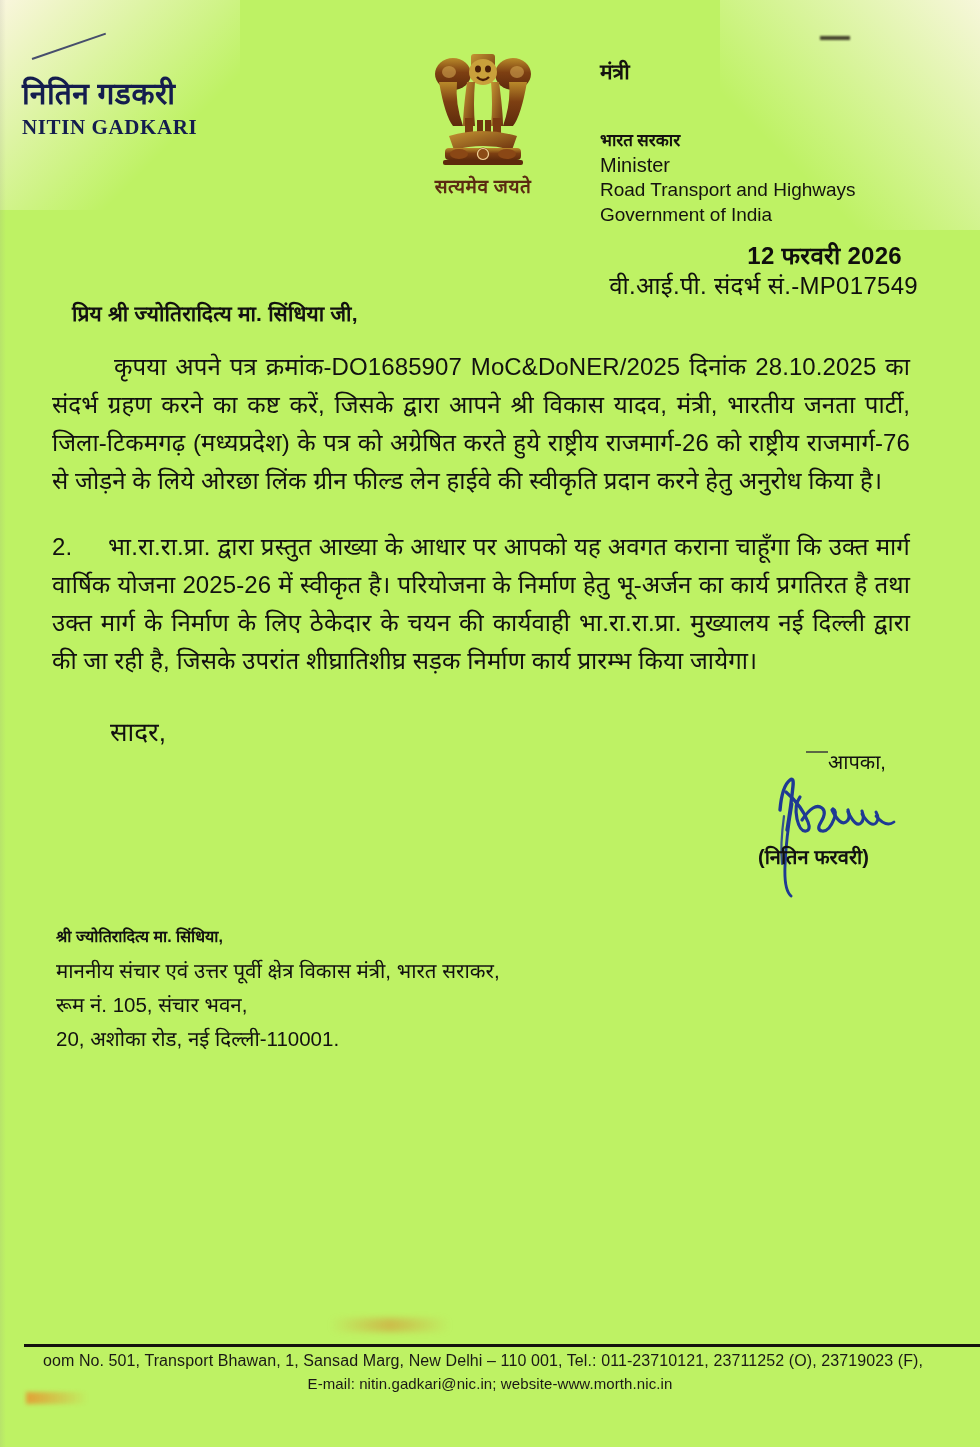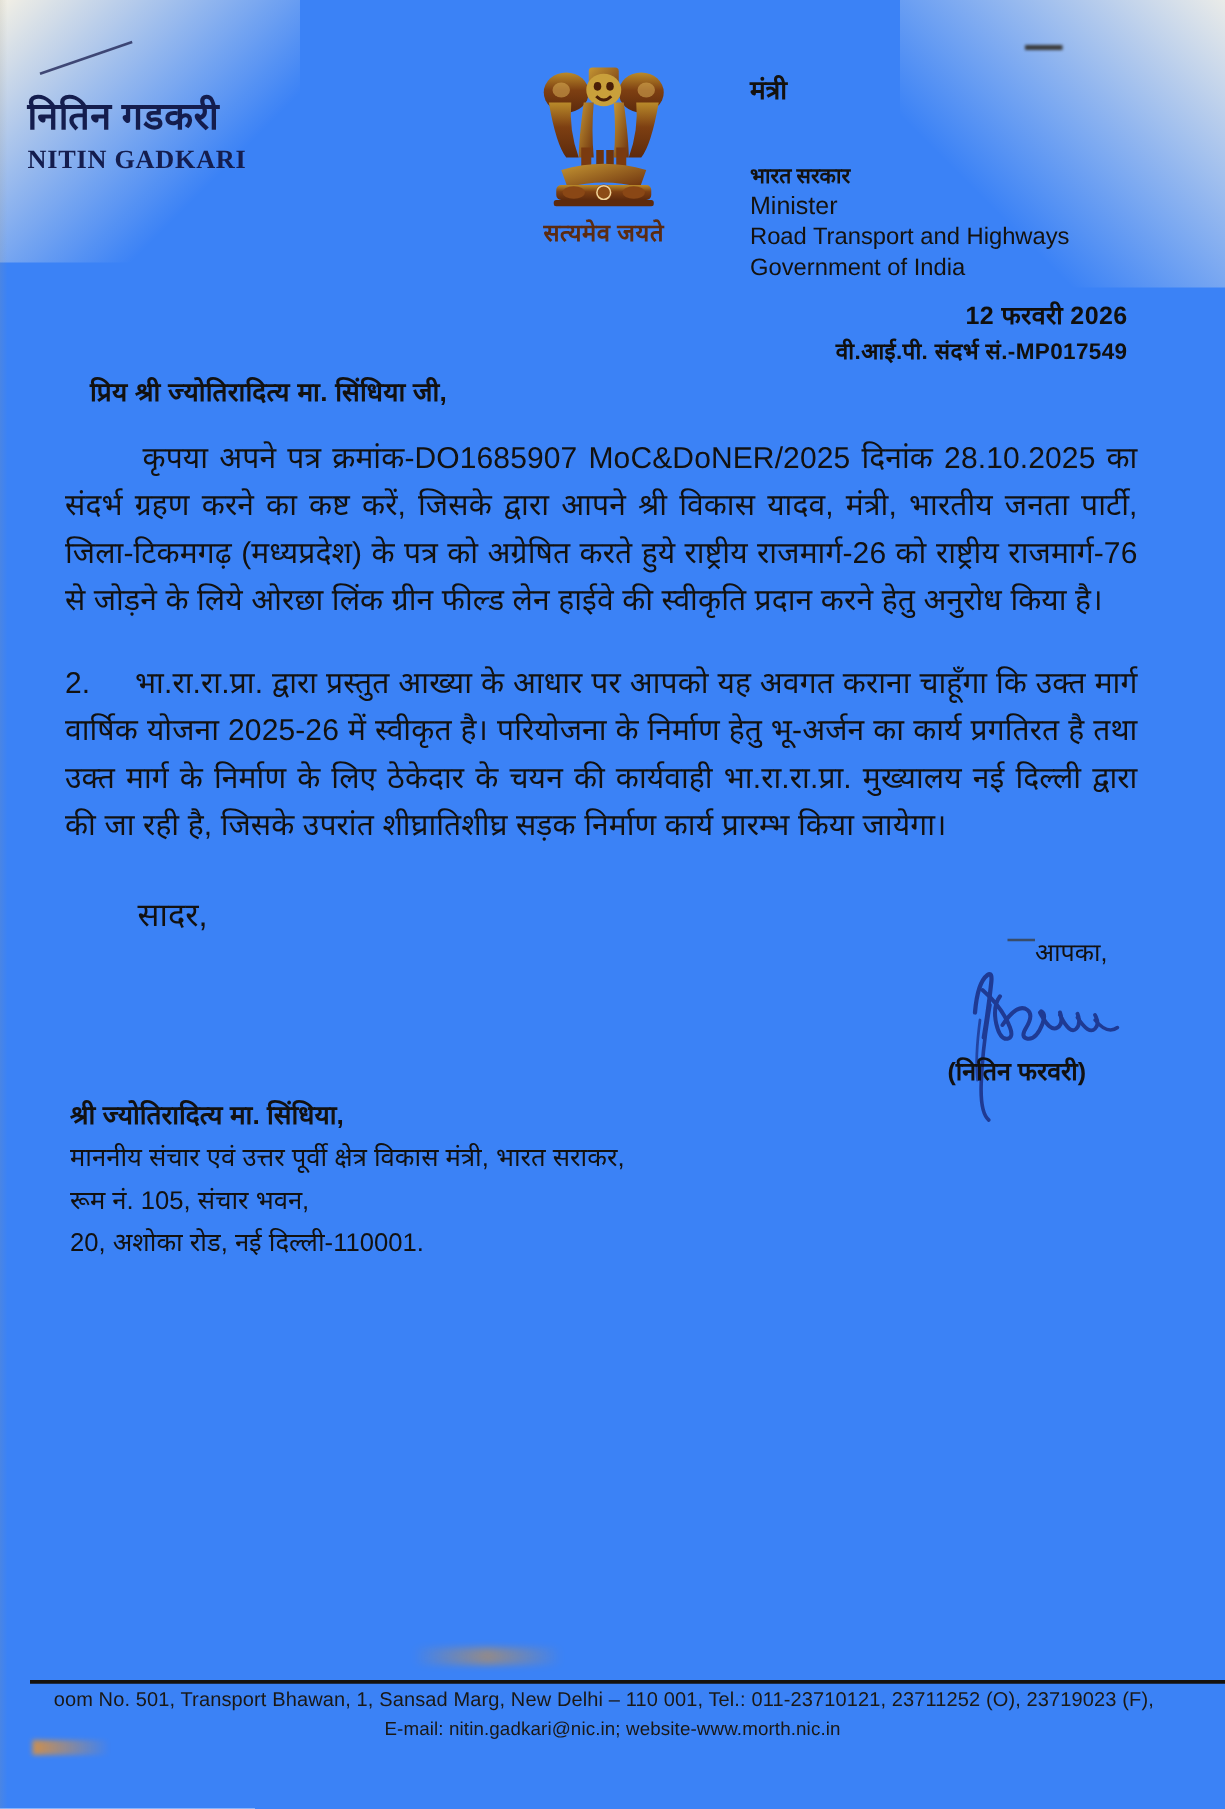--- a/index.html
+++ b/index.html
@@ -4,21 +4,21 @@
 <style>
   html, body {
     margin: 0;
     padding: 0;
     background: #ffffff;
   }
   .page {
     position: relative;
     width: 980px;
     height: 1447px;
-    background: #3b82f6;
+    background: #bef264;
     font-family: "Liberation Sans", sans-serif;
     color: #111111;
     overflow: hidden;
   }
 
   
   .tint-top-left {
     position: absolute;
     left: 0; top: 0;
     width: 240px; height: 210px;
@@ -147,32 +147,32 @@
     margin-top: 1px;
   }
   .min-e2 { font-size: 19px; color: #14120f; line-height: 1.3; }
   .min-e3 { font-size: 19px; color: #14120f; line-height: 1.3; }
 
   
   .dateline {
     position: absolute;
     right: 78px; top: 238px;
     font-family: "Liberation Sans", sans-serif;
-    font-size: 20px;
+    font-size: 24px;
     font-weight: 700;
     color: #100f0d;
     letter-spacing: .3px;
     white-space: nowrap;
   }
   .refline {
     position: absolute;
-    right: 78px; top: 268px;
-    font-family: "Liberation Sans", sans-serif;
-    font-size: 18px;
-    font-weight: 700;
+    right: 62px; top: 268px;
+    font-family: "Liberation Sans", sans-serif;
+    font-size: 24px;
+    font-weight: 400;
     color: #100f0d;
     letter-spacing: .3px;
     white-space: nowrap;
   }
 
   
   .salutation {
     position: absolute;
     left: 72px; top: 299px;
     font-family: "Liberation Sans", sans-serif;
@@ -242,21 +242,21 @@
   }
 
   .recipient {
     position: absolute;
     left: 56px; top: 876px;
     font-family: "Liberation Sans", sans-serif;
     font-size: 20.5px;
     color: #121110;
     line-height: 34px;
   }
-  .recipient .r-name { font-weight: 700; font-size: 21px; }
+  .recipient .r-name { font-weight: 700; font-size: 16px; margin-top: 44px; }
 
   
   .footer-rule {
     position: absolute;
     left: 24px; top: 1344px;
     width: 956px; height: 3px;
     background: #15120e;
   }
   .footer {
     position: absolute;

